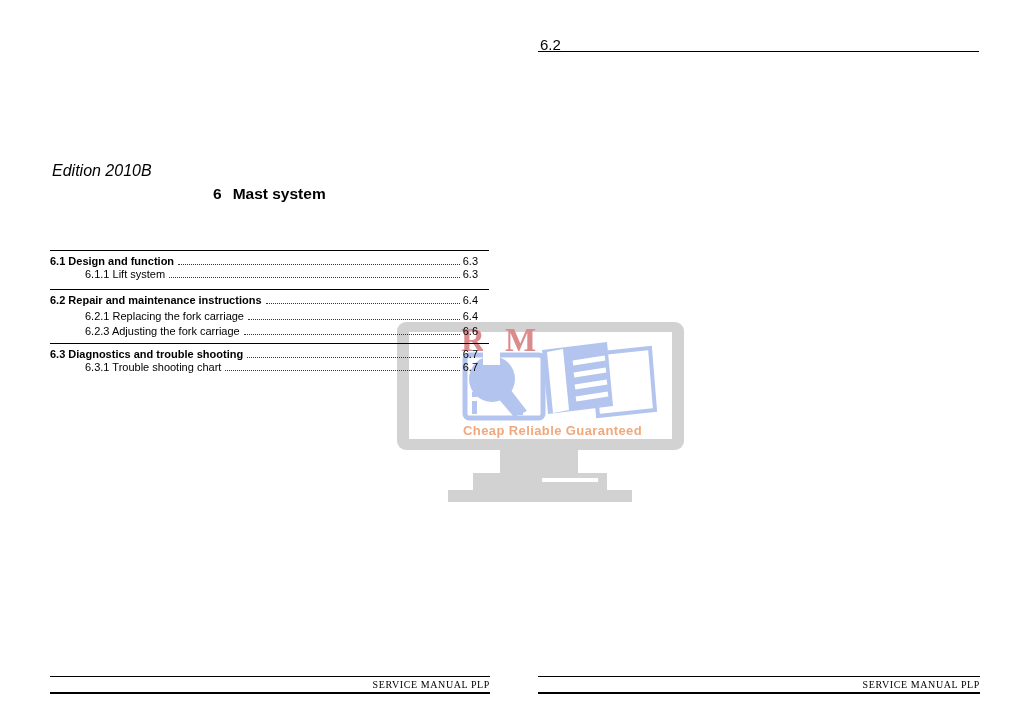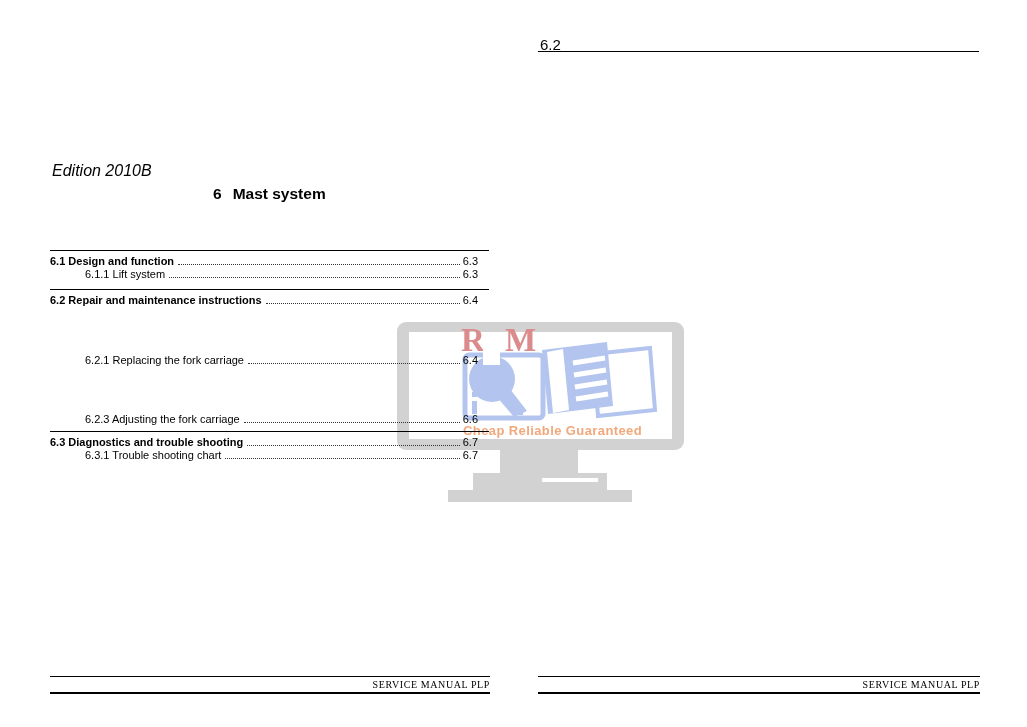--- a/index.html
+++ b/index.html
@@ -39,21 +39,21 @@
   .top-rule{position:absolute;left:538px;top:51px;width:441px;height:0;border-top:1px solid #000;}
   .edition{position:absolute;left:52px;top:162px;font-style:italic;font-size:16px;}
   .chapter{position:absolute;left:213px;top:185px;font-weight:bold;font-size:15.5px;}
   .chapter .num{margin-right:11px;}
   
   .toc{position:absolute;left:50px;top:250px;width:439px;font-size:11px;}
   .toc-section{border-top:1.4px solid #000;padding-top:3px;}
   .toc-section.s1{padding-bottom:9px;}
   .toc-section.s2{padding-bottom:6px;}
   .toc-row{display:flex;align-items:flex-end;height:13px;line-height:12px;padding-right:11px;}
-  .toc-section.s2 .toc-row.sub{height:15.5px;margin-top:44px;}
+  .toc-section.s2 .toc-row.sub{height:15.5px;}
   .toc-row.head .t{font-weight:bold;}
   .toc-row.sub{padding-left:35px;}
   .toc-row .t{white-space:nowrap;}
   .leader{flex:1 1 auto;border-bottom:1.3px dotted #333;margin:0 3px 2px 4px;min-width:10px;}
   .pg{white-space:nowrap;}
   
   .footer{
     position:absolute;top:676px;height:15px;
     border-top:1px solid #000;border-bottom:2.5px solid #000;
     text-align:right;line-height:15px;

